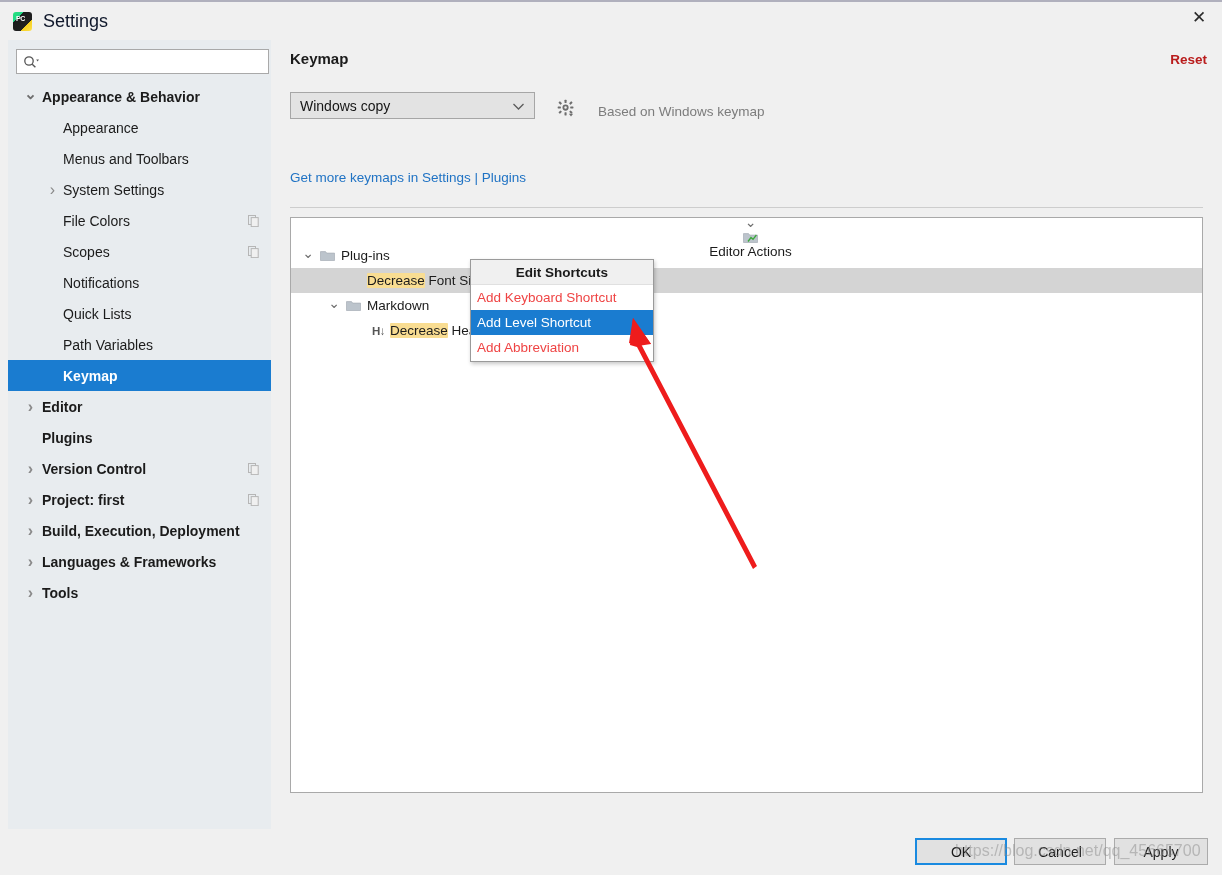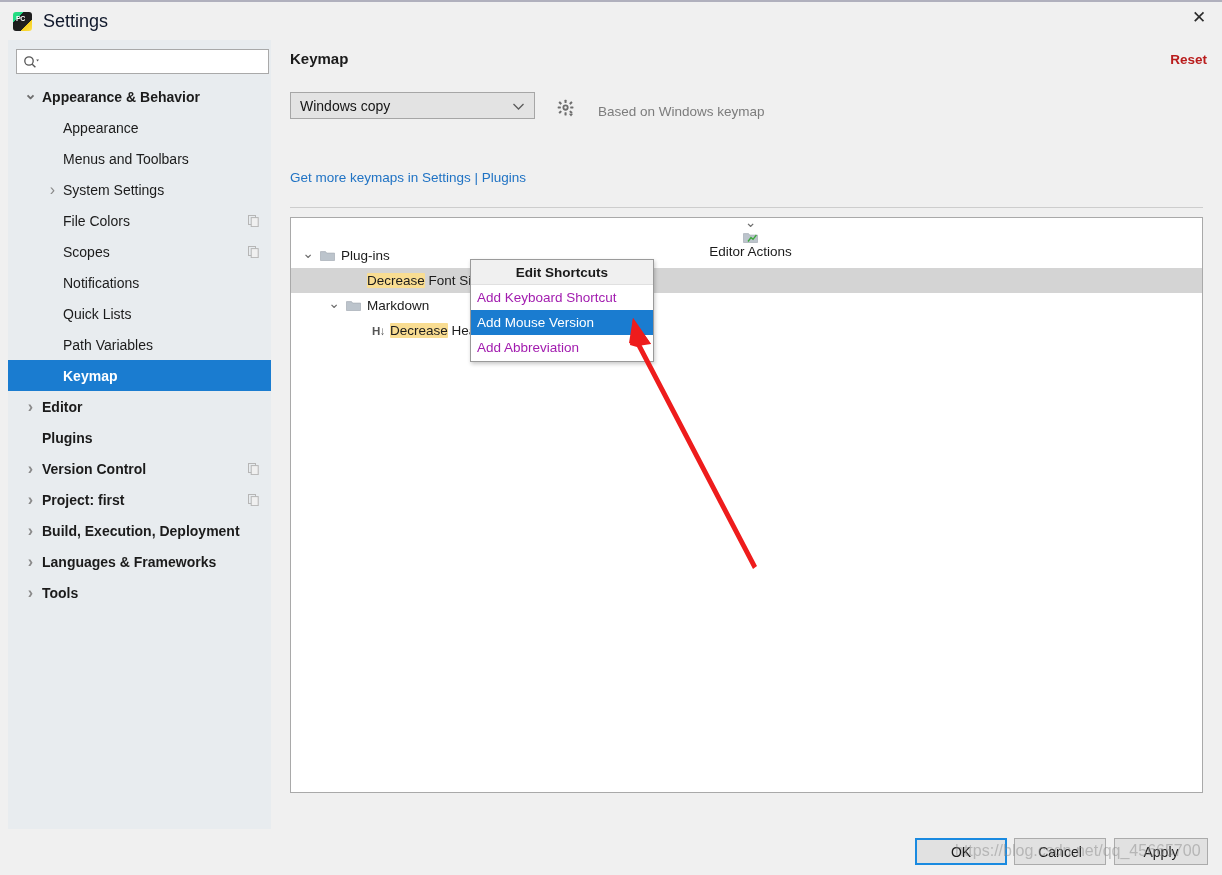--- a/index.html
+++ b/index.html
@@ -229,21 +229,21 @@
     padding-bottom: 1px;
   }
   .ctx-header {
     height: 25px; background: #f0f0f0;
     display: flex; align-items: center; justify-content: center;
     font-size: 13.5px; font-weight: bold; color: #1a1a1a;
     border-bottom: 1px solid #e0e0e0;
   }
   .ctx-item {
     height: 25px; display: flex; align-items: center;
-    padding-left: 6px; font-size: 13.5px; color: #a21caf;
+    padding-left: 6px; font-size: 13.5px; color: #ef4444;
     cursor: pointer;
   }
   .ctx-item.active { background: #1a7cd0; color: #ffffff; }
 
   
   .anno { position: absolute; left: 0; top: 0; width: 1222px; height: 875px;
     pointer-events: none; z-index: 60; }
 
   
   .footer-btns {
@@ -498,21 +498,21 @@
           <span class="hicon" style="margin-left: 5px;">H↓</span>
           <span><span class="hl">Decrease</span> Header Level</span>
         </div>
       </div>
   </div>
 
   <div class="ctx-menu">
     <div class="ctx-header">Edit Shortcuts</div>
     <div id="ctx-items">
         <div class="ctx-item">Add Keyboard Shortcut</div>
-        <div class="ctx-item active">Add Mouse Version</div>
+        <div class="ctx-item active">Add Level Shortcut</div>
         <div class="ctx-item">Add Abbreviation</div>
       </div>
   </div>
 
   <svg class="anno">
     <polygon points="633,316 651,342 641,342 757,564 753,567 637,345 630,343" fill="#ee1c1c"></polygon>
     <polygon points="633,316 651,342 638,344 629,341" fill="#ee1c1c"></polygon>
   </svg>
 
   <div class="footer-btns">

